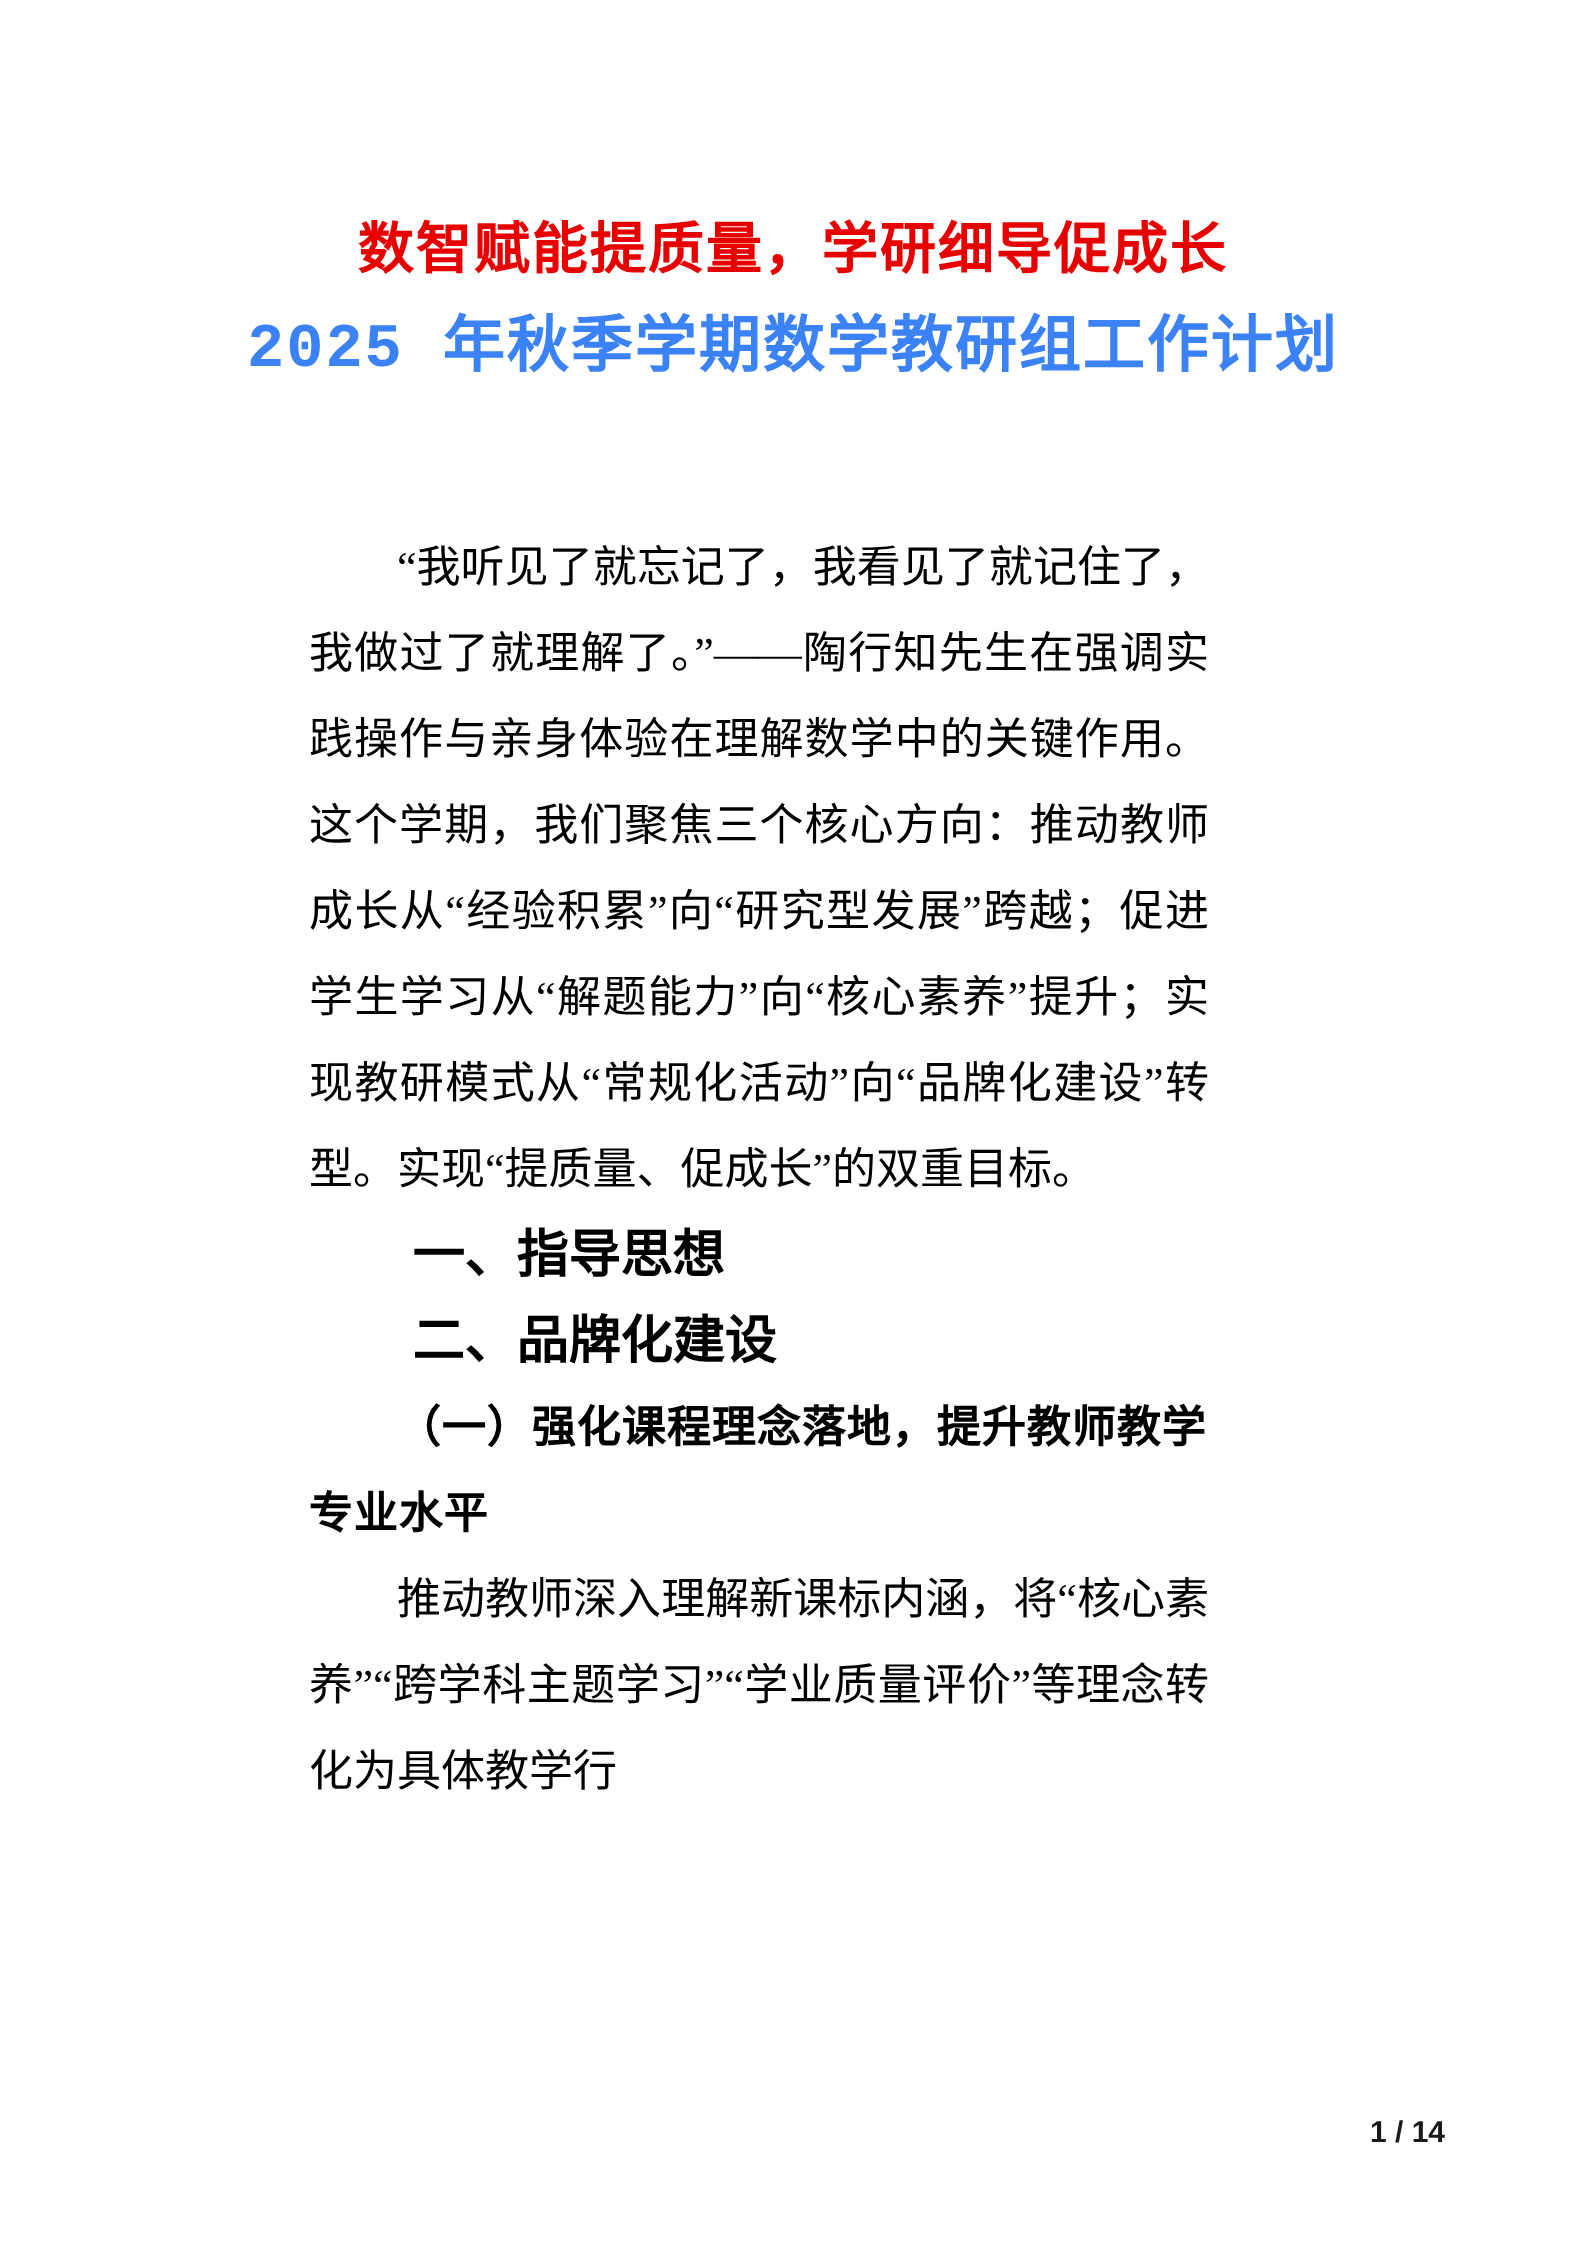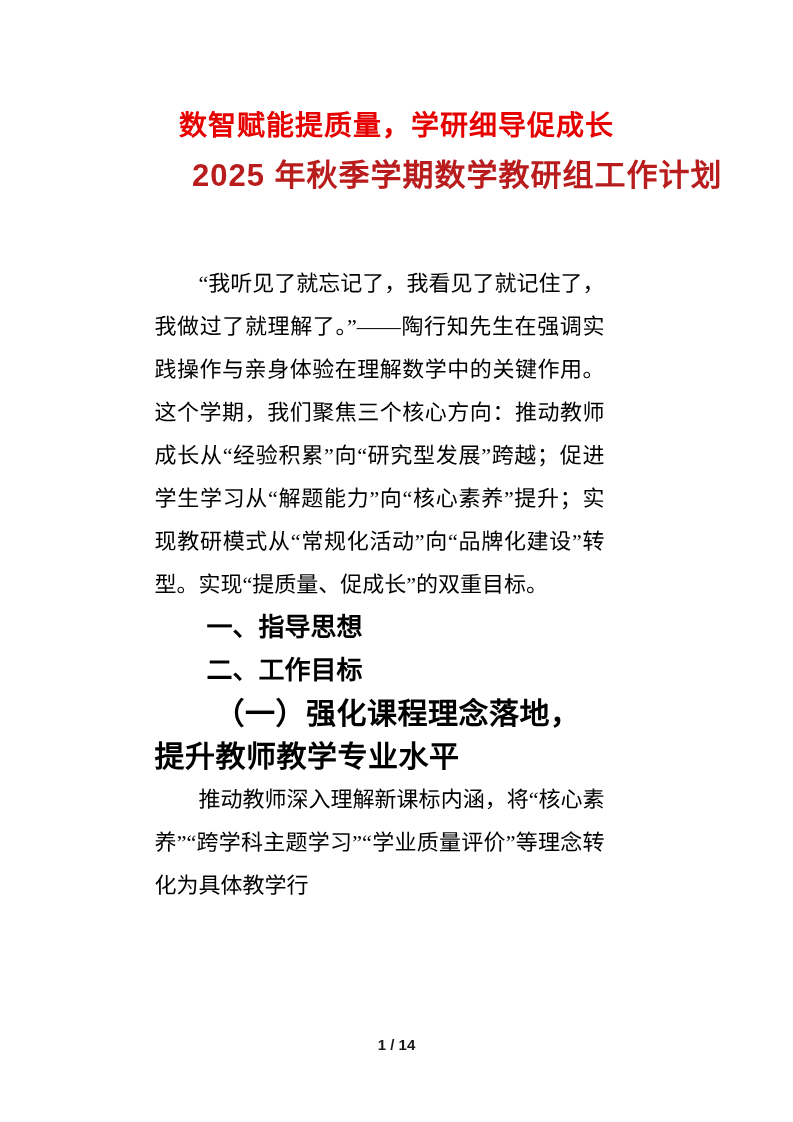--- a/index.html
+++ b/index.html
@@ -21,27 +21,27 @@
     padding-top: 90px;
     text-align: center;
     font-size: 28px;
     line-height: 42px;
     font-weight: 700;
     letter-spacing: 1px;
     color: #e60000;
   }
   .doc-title {
     margin: 6px 0 0 0;
-    text-align: right;
-    font-family: Liberation Sans, sans-serif;
+    text-align: center;
+    font-family: Liberation Mono, monospace;
     font-size: 31px;
     line-height: 46px;
     font-weight: 800;
     letter-spacing: 1px;
-    color: #b91c1c;
+    color: #3b82f6;
   }
   .body-block {
     margin-top: 63px;
     padding: 0 118px 0 84px;
   }
   .para {
     margin: 0;
     font-size: 22px;
     line-height: 43px;
     text-align: justify;
@@ -53,32 +53,32 @@
     margin: 0;
     font-family: "Liberation Sans", "DejaVu Sans", sans-serif;
     font-size: 26px;
     line-height: 43px;
     font-weight: 800;
     text-indent: 2em;
   }
   .sub-heading {
     margin: 0;
     font-family: "Liberation Serif", "DejaVu Serif", serif;
-    font-size: 30px;
+    font-size: 22px;
     line-height: 43px;
     font-weight: 700;
     text-indent: 2em;
     letter-spacing: 0.5px;
   }
   .footer {
     position: absolute;
     left: 0;
     right: 0;
-    bottom: 84px;
-    text-align: center;
+    bottom: 62px;
+    text-align: right;
     font-family: "Liberation Sans", "DejaVu Sans", sans-serif;
     font-size: 15px;
     font-weight: 700;
     color: #1a1a1a;
   }
 </style>
 </head>
 <body>
 
 <div class="page">
@@ -87,21 +87,21 @@
 
   <h1 class="doc-title">2025 年秋季学期数学教研组工作计划</h1>
 
   <div class="body-block">
 
     <p class="para">“我听见了就忘记了，我看见了就记住了，我做过了就理解了。”——陶行知先生在强调实践操作与亲身体验在理解数学中的关键作用。这个学期，我们聚焦三个核心方向：推动教师成长从“经验积累”向“研究型发展”跨越；促进学生学习从“解题能力”向“核心素养”提升；实现教研模式从“常规化活动”向“品牌化建设”转型。实现“提质量、促成长”的双重目标。</p>
 
     <h2 class="sec-heading">一、指导思想</h2>
 
 
-    <h2 class="sec-heading">二、工作目标</h2>
+    <h2 class="sec-heading">二、品牌化建设</h2>
 
     <h3 class="sub-heading">（一）强化课程理念落地，提升教师教学专业水平</h3>
 
     <p class="para">推动教师深入理解新课标内涵，将“核心素养”“跨学科主题学习”“学业质量评价”等理念转化为具体教学行</p>
 
   </div>
 
   <div class="footer">1 / 14</div>
 
 </div>

